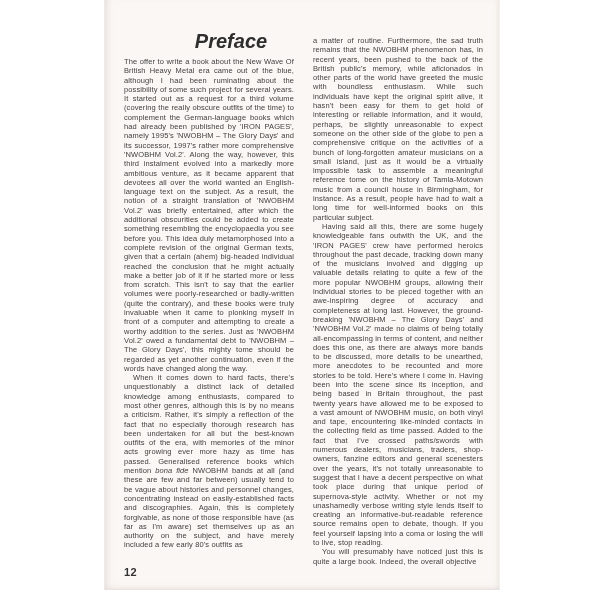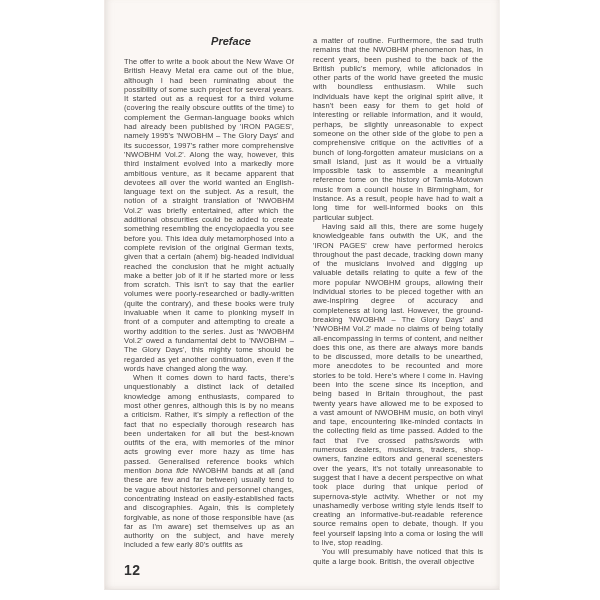--- a/index.html
+++ b/index.html
@@ -42,56 +42,56 @@
     letter-spacing: 0.1px;
     word-spacing: 0.2px;
     -webkit-hyphens: auto;
     hyphens: auto;
   }
   .col.right { padding-top: 3px; }
   .title {
     font-family: "Liberation Sans", sans-serif;
     font-style: italic;
     font-weight: bold;
-    font-size: 11px;
+    font-size: 20px;
     line-height: 17px;
     color: #2e2e2e;
     text-align: center;
     margin: 0 0 7px 0;
     position: relative;
     left: 22px;
     letter-spacing: 0;
   }
   p.para { margin: 0; }
   p.para.indent { text-indent: 9px; }
   em.latin { }
   .pagenum {
     position: absolute;
     left: 19px;
     bottom: 11px;
-    font-size: 14px;
+    font-size: 11px;
     font-weight: bold;
     color: #333333;
     letter-spacing: 0.5px;
   }
 </style>
 </head>
 <body>
 
 <div class="page">
   <div class="columns">
 
     <div class="col left">
       <h1 class="title">Preface</h1>
       <p class="para">The offer to write a book about the New Wave Of British Heavy Metal era came out of the blue, although I had been ruminating about the possibility of some such project for several years. It started out as a request for a third volume (covering the really obscure outfits of the time) to complement the German-language books which had already been published by 'IRON PAGES', namely 1995's 'NWOBHM – The Glory Days' and its successor, 1997's rather more comprehensive 'NWOBHM Vol.2'. Along the way, however, this third instalment evolved into a markedly more ambitious venture, as it became apparent that devotees all over the world wanted an English-language text on the subject. As a result, the notion of a straight translation of 'NWOBHM Vol.2' was briefly entertained, after which the additional obscurities could be added to create something resembling the encyclopaedia you see before you. This idea duly metamorphosed into a complete revision of the original German texts, given that a certain (ahem) big-headed individual reached the conclusion that he might actually make a better job of it if he started more or less from scratch. This isn't to say that the earlier volumes were poorly-researched or badly-written (quite the contrary), and these books were truly invaluable when it came to plonking myself in front of a computer and attempting to create a worthy addition to the series. Just as 'NWOBHM Vol.2' owed a fundamental debt to 'NWOBHM – The Glory Days', this mighty tome should be regarded as yet another continuation, even if the words have changed along the way.</p>
       <p class="para indent"><span>When it comes down to hard facts, there's unquestionably a distinct lack of detailed knowledge among enthusiasts, compared to most other genres, although this is by no means a criticism. Rather, it's simply a reflection of the fact that no especially thorough research has been undertaken for all but the best-known outfits of the era, with memories of the minor acts growing ever more hazy as time has passed. Generalised reference books which mention </span><em class="latin">bona fide</em><span> NWOBHM bands at all (and these are few and far between) usually tend to be vague about histories and personnel changes, concentrating instead on easily-established facts and discographies. Again, this is completely forgivable, as none of those responsible have (as far as I'm aware) set themselves up as an authority on the subject, and have merely included a few early 80's outfits as</span></p>
     </div>
 
     <div class="col right">
       <p class="para">a matter of routine. Furthermore, the sad truth remains that the NWOBHM phenomenon has, in recent years, been pushed to the back of the British public's memory, while aficionados in other parts of the world have greeted the music with boundless enthusiasm. While such individuals have kept the original spirit alive, it hasn't been easy for them to get hold of interesting or reliable information, and it would, perhaps, be slightly unreasonable to expect someone on the other side of the globe to pen a comprehensive critique on the activities of a bunch of long-forgotten amateur musicians on a small island, just as it would be a virtually impossible task to assemble a meaningful reference tome on the history of Tamla-Motown music from a council house in Birmingham, for instance. As a result, people have had to wait a long time for well-informed books on this particular subject.</p>
       <p class="para indent">Having said all this, there are some hugely knowledgeable fans outwith the UK, and the 'IRON PAGES' crew have performed heroics throughout the past decade, tracking down many of the musicians involved and digging up valuable details relating to quite a few of the more popular NWOBHM groups, allowing their individual stories to be pieced together with an awe-inspiring degree of accuracy and completeness at long last. However, the ground-breaking 'NWOBHM – The Glory Days' and 'NWOBHM Vol.2' made no claims of being totally all-encompassing in terms of content, and neither does this one, as there are always more bands to be discussed, more details to be unearthed, more anecdotes to be recounted and more stories to be told. Here's where I come in. Having been into the scene since its inception, and being based in Britain throughout, the past twenty years have allowed me to be exposed to a vast amount of NWOBHM music, on both vinyl and tape, encountering like-minded contacts in the collecting field as time passed. Added to the fact that I've crossed paths/swords with numerous dealers, musicians, traders, shop-owners, fanzine editors and general scenesters over the years, it's not totally unreasonable to suggest that I have a decent perspective on what took place during that unique period of supernova-style activity. Whether or not my unashamedly verbose writing style lends itself to creating an informative-but-readable reference source remains open to debate, though. If you feel yourself lapsing into a coma or losing the will to live, stop reading.</p>
-      <p class="para indent">You will presumably have noticed that this is quite a large book. British, the overall objective</p>
+      <p class="para indent">You will presumably have noticed just this is quite a large book. Indeed, the overall objective</p>
     </div>
 
   </div>
 
   <div class="pagenum">12</div>
 </div>
 
 </body></html>

